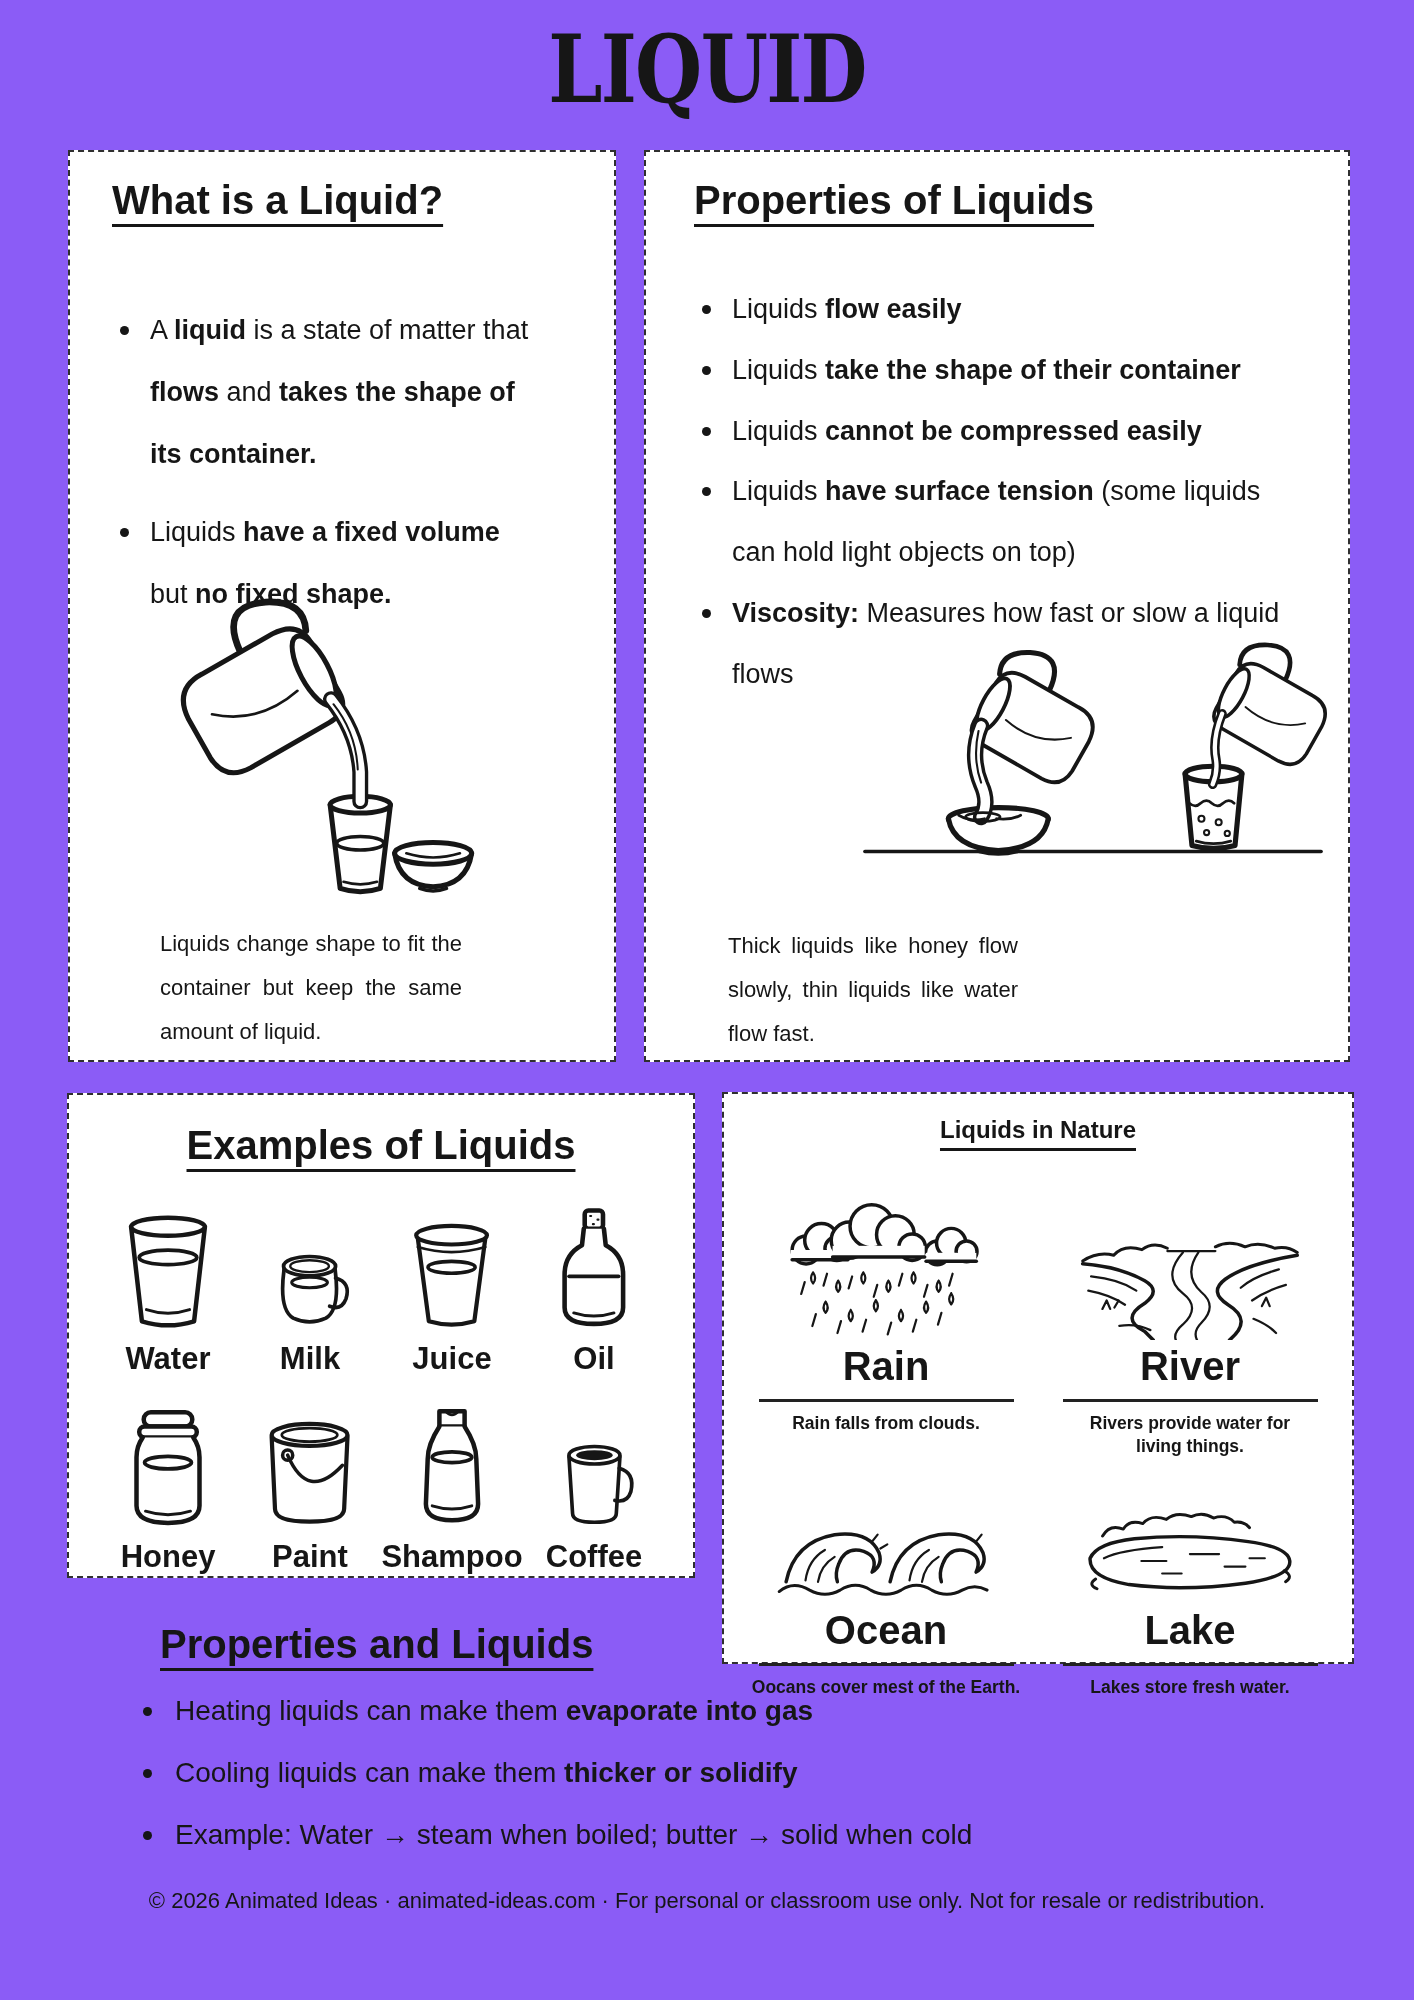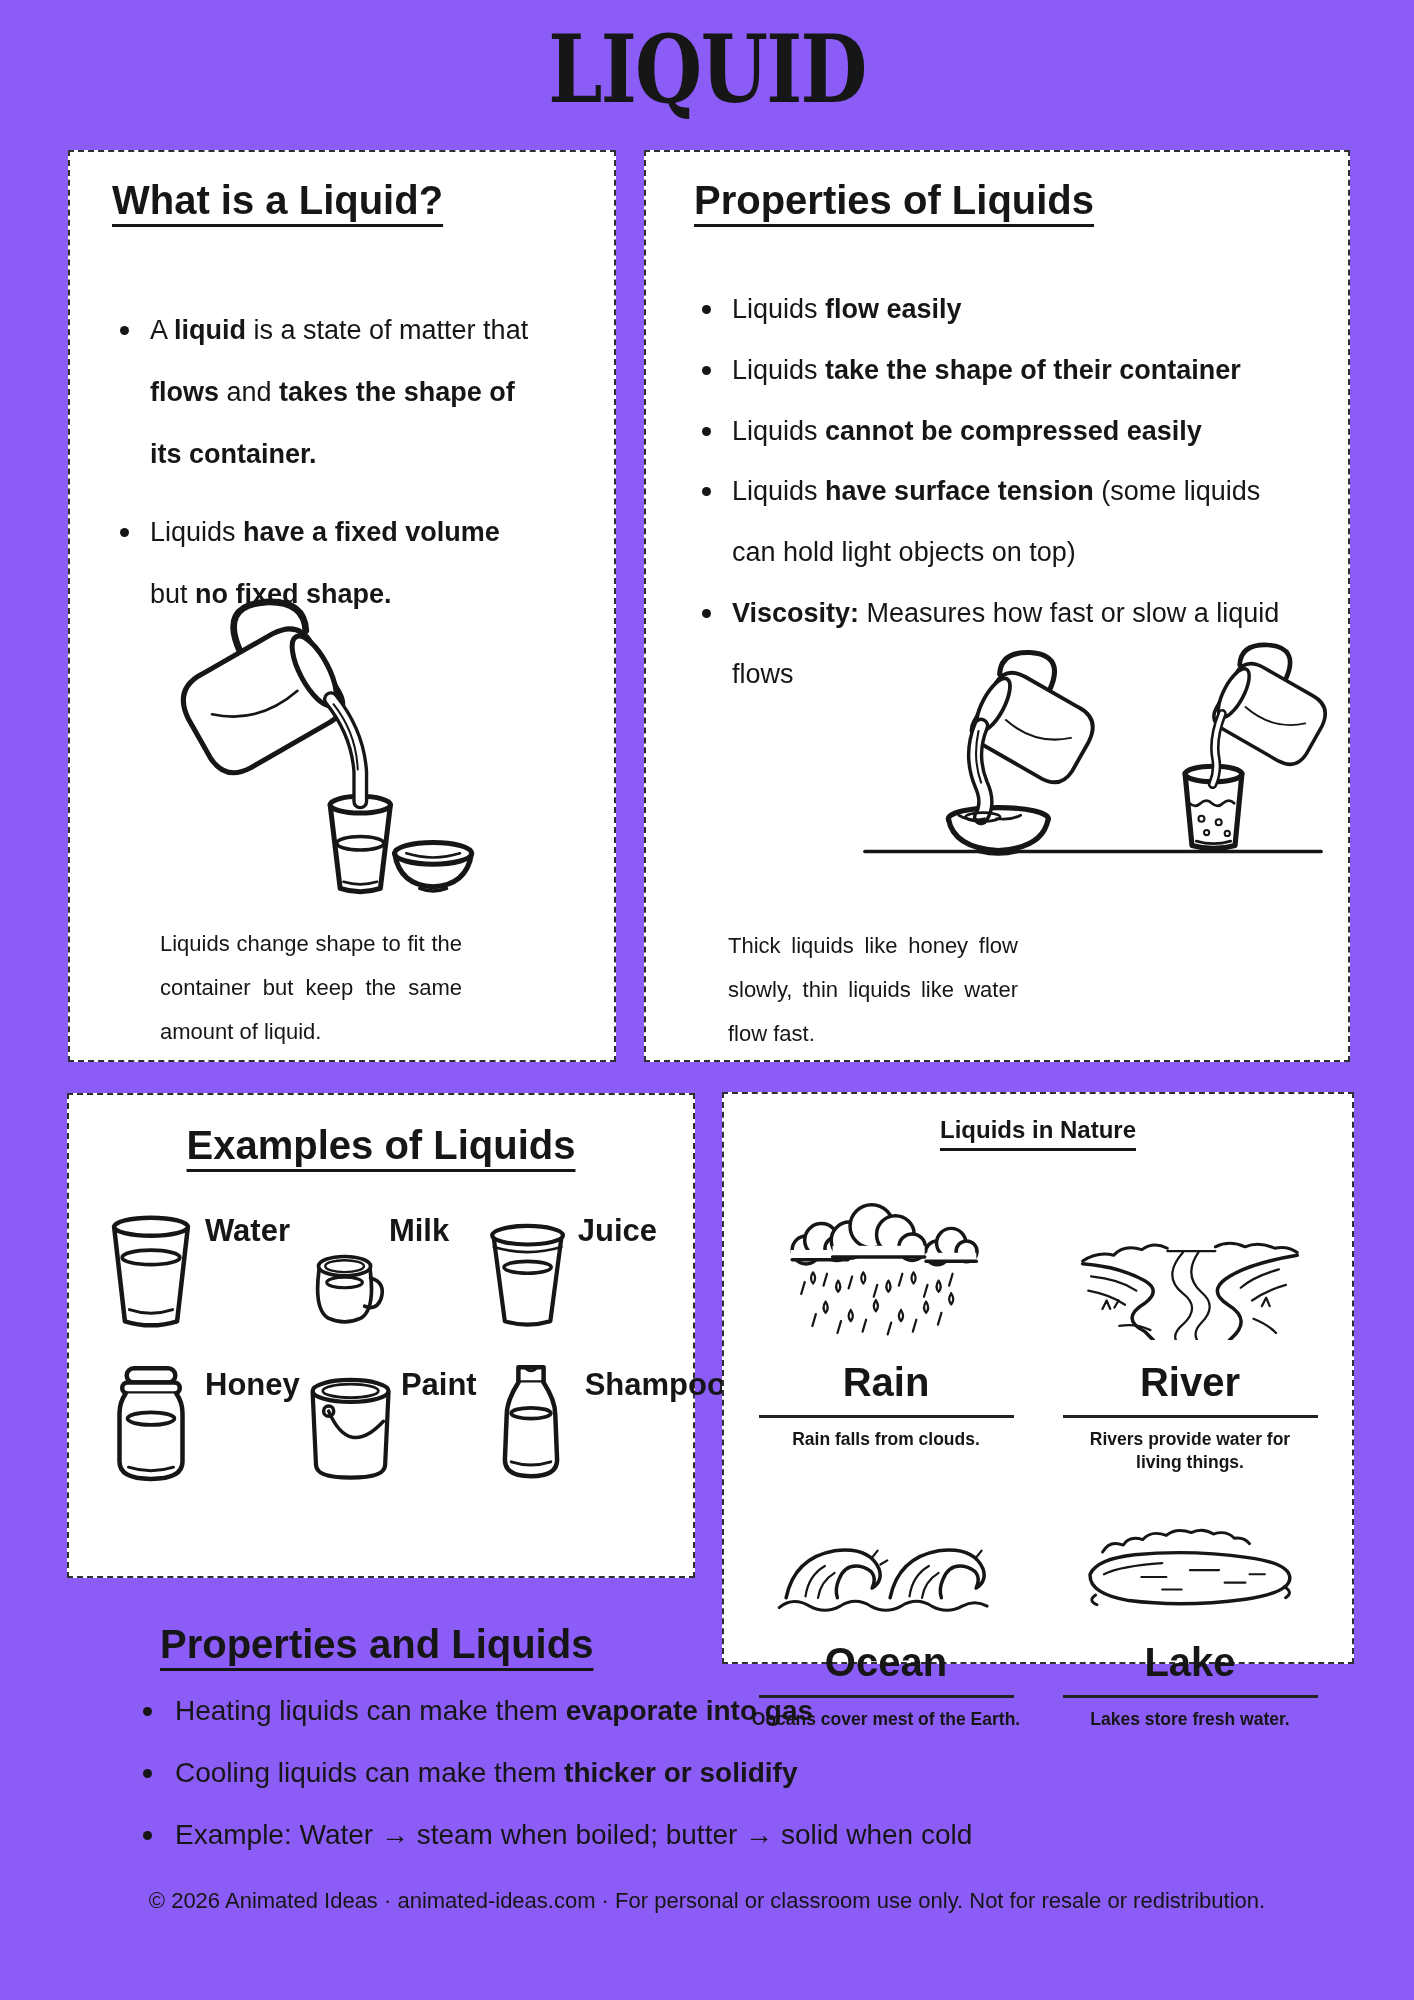--- a/index.html
+++ b/index.html
@@ -30,30 +30,30 @@
   .b{font-weight:700;}
   .caption{position:absolute;margin:0;font-size:22px;line-height:2.0;text-align:justify;}
   .box-what .caption{left:90px;top:770px;width:302px;}
   .box-props .caption{left:82px;top:772px;width:290px;}
   .illus{position:absolute;}
   .illus-what{left:70px;top:440px;width:335px;}
   .illus-props{left:206px;top:486px;width:482px;}
   .illus svg{display:block;width:100%;height:auto;}
   .ex-grid{position:absolute;left:28px;right:28px;top:110px;display:grid;
            grid-template-columns:repeat(4,1fr);row-gap:26px;}
-  .ex-cell{display:flex;flex-direction:row;}
+  .ex-cell{display:flex;flex-direction:column;align-items:center;}
   .ex-icon{height:128px;display:flex;align-items:flex-end;justify-content:center;}
   .ex-icon svg{display:block;}
   .ex-label{margin-top:8px;font-weight:700;font-size:31px;}
   .nat-grid{position:absolute;left:10px;right:10px;top:96px;display:grid;
             grid-template-columns:1fr 1fr;row-gap:28px;}
   .nat-cell{display:flex;flex-direction:column;align-items:center;}
   .nat-icon{height:150px;display:flex;align-items:flex-end;justify-content:center;}
   .nat-cell:nth-child(n+3) .nat-icon{height:118px;}
-  .nat-label{font-size:40px;font-weight:700;margin-top:20px;}
+  .nat-label{font-size:40px;font-weight:700;margin-top:4px;}
   .nat-rule{width:255px;height:3px;background:#222;margin-top:10px;}
   .nat-caption{margin-top:10px;font-size:17.5px;font-weight:700;text-align:center;
                max-width:300px;line-height:1.3;}
   .nat-cell:nth-child(2) .nat-caption{max-width:215px;}
   .temp-head{position:absolute;left:160px;top:1622px;}
   .temp-list{list-style:none;margin:0;padding:0;position:absolute;left:135px;top:1690px;
              font-size:28px;line-height:1.5;}
   .temp-list li{position:relative;padding-left:40px;margin-bottom:20px;}
   .temp-list li::before{content:"";position:absolute;left:8px;top:17px;width:9px;height:9px;
                         border-radius:50%;background:#161616;}

